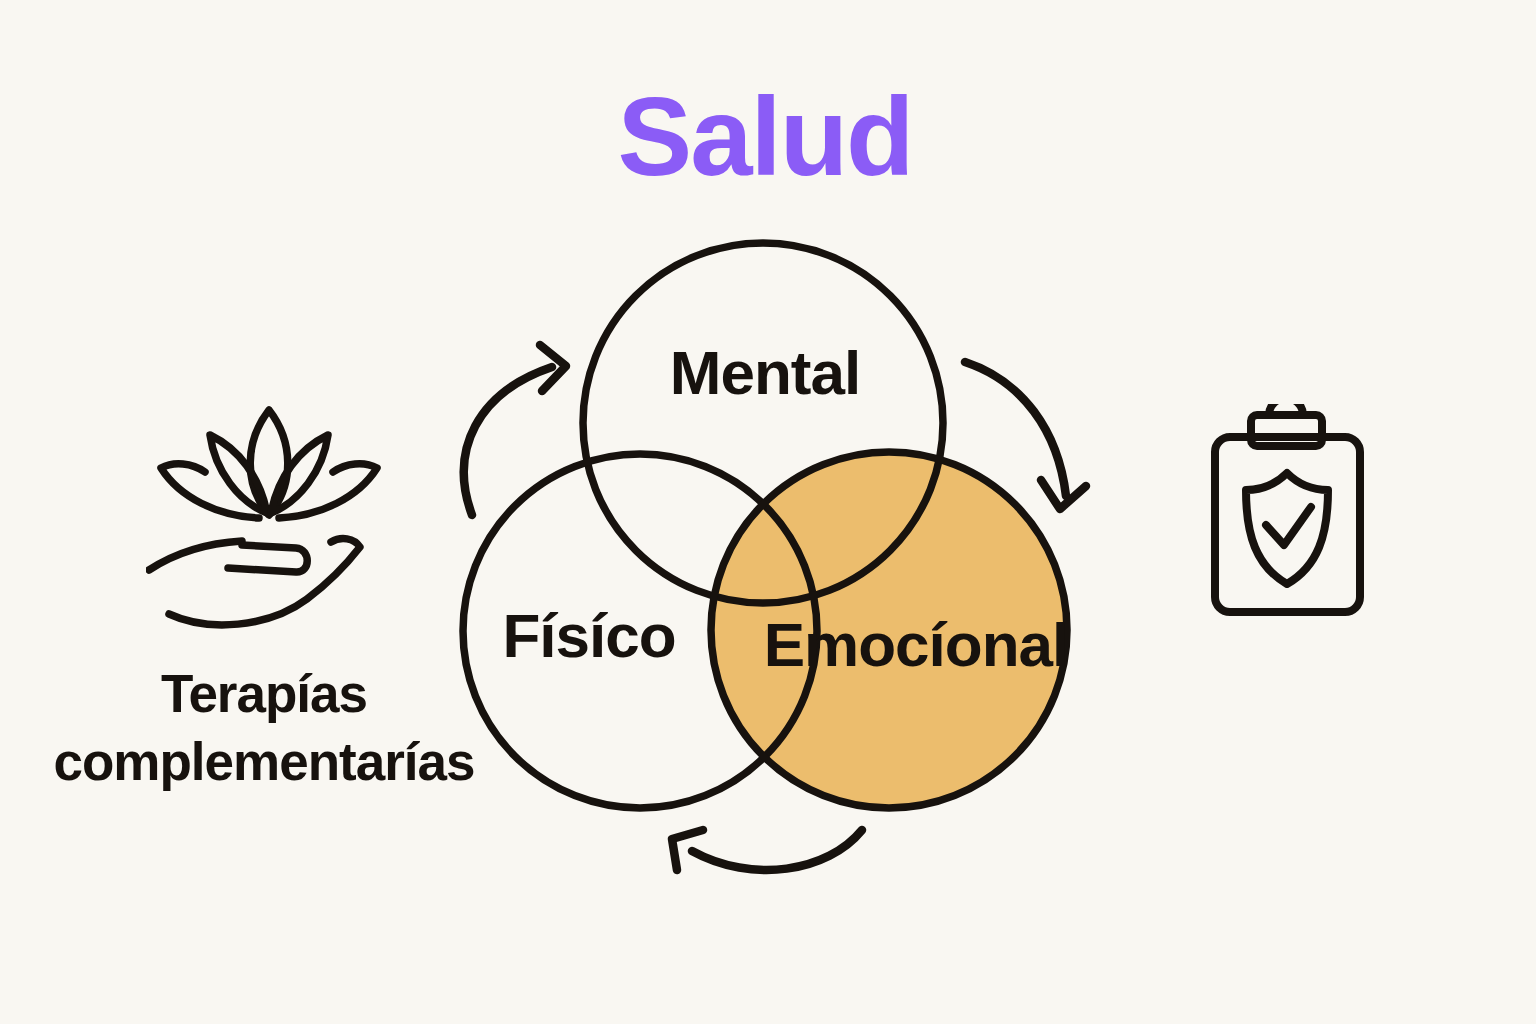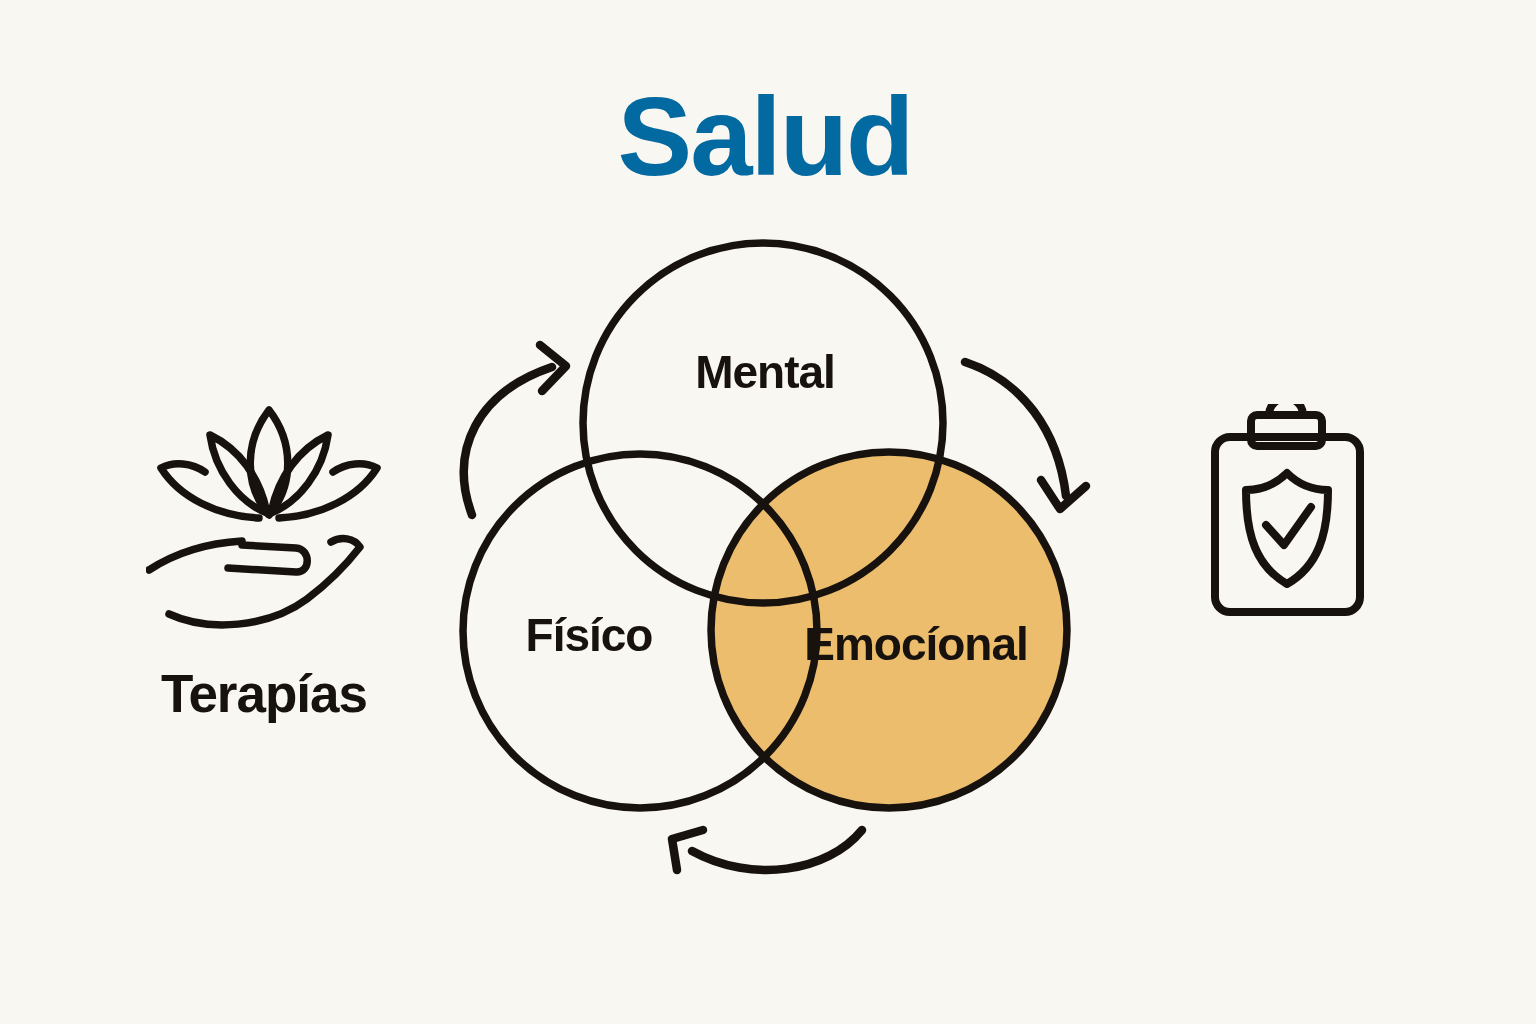--- a/index.html
+++ b/index.html
@@ -17,33 +17,33 @@
   }
   .title {
     position: absolute;
     left: 0;
     top: 82px;
     width: 1530px;
     text-align: center;
     font-size: 112px;
     font-weight: 700;
     letter-spacing: -2px;
-    color: #0369a1;
+    color: #8b5cf6;
     line-height: 110px;
   }
   .venn-svg {
     position: absolute;
     left: 0; top: 0;
     width: 1536px;
     height: 1024px;
   }
   .circle-label {
     position: absolute;
     transform: translate(-50%, -50%);
-    font-size: 46px;
+    font-size: 62px;
     font-weight: 700;
     letter-spacing: -1px;
     white-space: nowrap;
     color: #17120E;
   }
   .label-mental    { left: 765px; top: 372px; }
   .label-fisico    { left: 589px; top: 635px; text-align: center; }
   .label-emocional { left: 916px; top: 644px; }
   .caption {
     position: absolute;
@@ -111,20 +111,21 @@
     </g>
     <g>
       <path class="stroke" stroke-width="7.5" d="M3,172 C32,153 63,145 96,143"></path>
       <path class="stroke" stroke-width="7.5" d="M96,147 L150,150 C165,151 165,175 150,174 L82,170"></path>
       <path class="stroke" stroke-width="7.5" d="M23,216 C62,234 122,230 161,201 C181,186 200,167 214,149 C208,140 195,138 185,144"></path>
     </g>
   </svg>
 
   <div class="caption caption-left">
     <div>Terapías</div>
+    <div>complementarías</div>
   </div>
 
   <svg class="icon-right" width="165" height="218" viewBox="0 0 165 218">
     <g>
       <path class="stroke" stroke-width="8" d="M63,11 A 17 17 0 0 1 97,11"></path>
       <rect class="stroke" stroke-width="8" x="9" y="33" width="145" height="175" rx="15"></rect>
       <rect class="stroke" stroke-width="8" x="45" y="11" width="71" height="31" rx="6" fill="#F9F7F2"></rect>
     </g>
     <g>
       <path class="stroke" stroke-width="8" d="M81,69 C92,80 107,86 122,86 C122,131 112,162 81,180 C50,162 40,131 40,86 C55,86 70,80 81,69 Z"></path>

